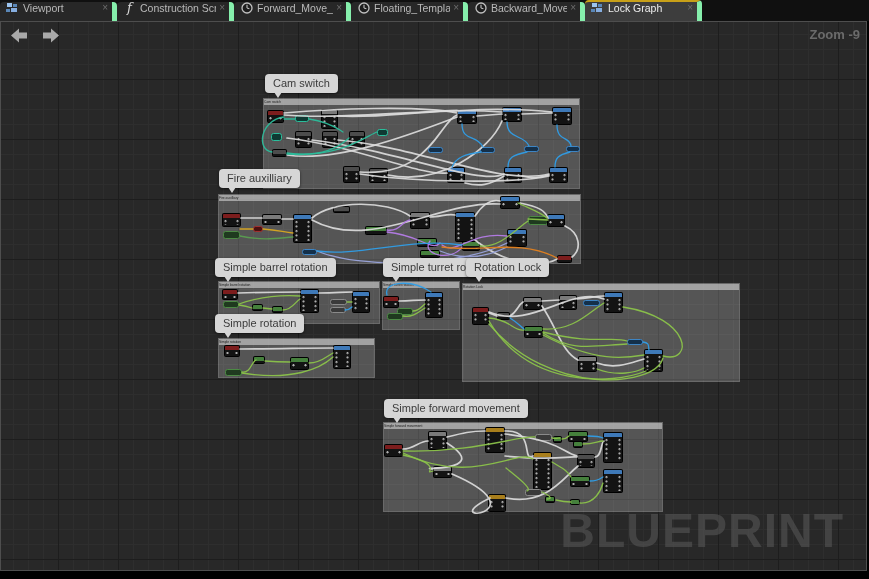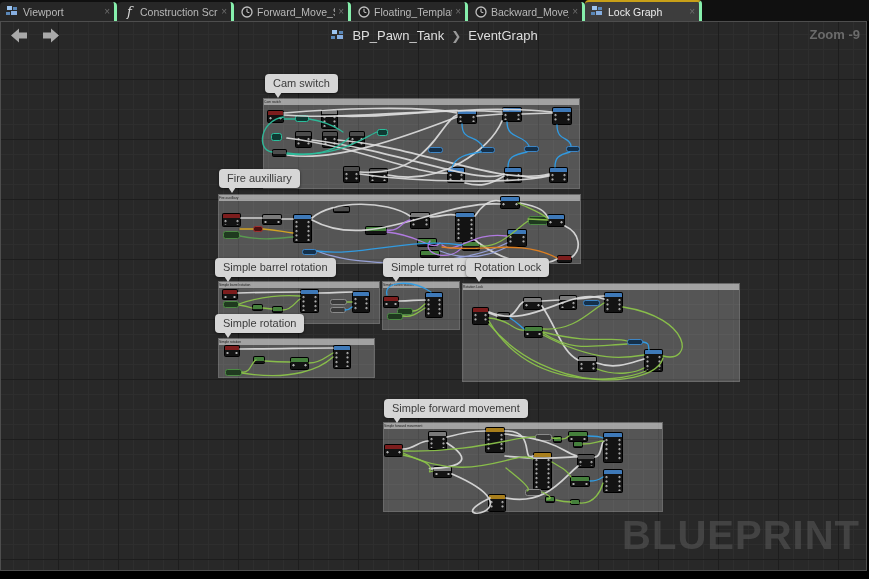--- a/index.html
+++ b/index.html
@@ -2,41 +2,41 @@
 <html><head>
 <meta charset="utf-8">
 <style>
   html,body{margin:0;padding:0;background:#000;}
   #page{position:relative;width:869px;height:579px;background:#000;overflow:hidden;
         font-family:"Liberation Sans", sans-serif; -webkit-font-smoothing:antialiased;}
 
   
   #tabbar{position:absolute;left:0;top:0;width:869px;height:21px;background:#101010;
           display:flex;align-items:flex-end;z-index:20;}
-  .tab{height:19px;width:117px;box-sizing:border-box;display:flex;align-items:center;
-       padding:0 4px 0 6px;background:#272727;border-right:3px solid #86efac;
+  .tab{height:19px;width:117px;box-sizing:border-box;display:flex;align-items:flex-start;
+       padding:0 4px 0 6px;background:#272727;border-right:5px solid #86efac;
        border-radius:4px 4px 0 0;color:#b9b9b9;font-size:10.5px;cursor:pointer;}
   .tab.active{background:#3d3d3d;border-top:2px solid #c8a018;height:21px;color:#ededed;}
   .tab .ticon{display:inline-flex;width:13px;height:12px;margin-right:4px;flex:0 0 auto;
               align-items:center;justify-content:center;}
   .tab .tlabel{white-space:nowrap;overflow:hidden;text-overflow:clip;flex:1 1 auto;}
   .tab .tclose{color:#6d6d6d;font-size:10px;margin-left:3px;flex:0 0 auto;}
   .ticon .fnglyph{font-family:"DejaVu Serif", serif;font-style:italic;font-size:13px;color:#d8d8d8;line-height:10px;}
 
   
   #canvas{position:absolute;left:0;top:21px;width:867px;height:550px;box-sizing:border-box;
           border:1px solid #4e4e4e;background-color:#282828;
           background-image:
             linear-gradient(#1d1d1d 1px, transparent 1px),
             linear-gradient(90deg,#1d1d1d 1px, transparent 1px),
             linear-gradient(#2e2e2e 1px, transparent 1px),
             linear-gradient(90deg,#2e2e2e 1px, transparent 1px);
           background-size:60px 60px,60px 60px,15px 15px,15px 15px;
           background-position:-3px -3px;}
-  #watermark{position:absolute;right:6px;bottom:12px;font-size:40px;font-weight:bold;
+  #watermark{position:absolute;right:22px;bottom:12px;font-size:48px;font-weight:bold;
              letter-spacing:1px;color:#5a5a5a;opacity:.55;z-index:1;}
 
   
   #graph-toolbar{position:absolute;left:0;top:21px;width:869px;height:30px;z-index:12;}
   .navbtn{position:absolute;top:6px;width:19px;height:17px;cursor:pointer;}
   #back-btn{left:10px;} #fwd-btn{left:41px;}
   #breadcrumb{position:absolute;left:0;right:0;top:7px;text-align:center;color:#dedede;
               font-size:13px;white-space:nowrap;}
   #breadcrumb .sep{color:#9a9a9a;margin:0 7px;font-size:12px;}
   #breadcrumb .bicon{display:inline-block;vertical-align:-1px;margin-right:7px;}
@@ -582,26 +582,16 @@
     <div class="navbtn" id="back-btn">
       <svg width="19" height="17" viewBox="0 0 19 17">
         <path d="M1,8.5 L9,1.5 L9,5.5 L17,5.5 L17,11.5 L9,11.5 L9,15.5 Z" fill="#a9a9a9"></path>
       </svg>
     </div>
     <div class="navbtn" id="fwd-btn">
       <svg width="19" height="17" viewBox="0 0 19 17">
         <path d="M18,8.5 L10,1.5 L10,5.5 L2,5.5 L2,11.5 L10,11.5 L10,15.5 Z" fill="#a9a9a9"></path>
       </svg>
     </div>
-    <div id="breadcrumb">
-      <span class="bicon">
-        <svg width="14" height="11" viewBox="0 0 14 11">
-          <rect x="1" y="0" width="5" height="4" fill="#9cc4ef"></rect>
-          <rect x="8" y="1" width="4" height="3" fill="#5a87b8"></rect>
-          <rect x="0" y="6" width="4" height="3" fill="#5a87b8"></rect>
-          <rect x="6" y="5" width="6" height="4" fill="#86aee0"></rect>
-        </svg>
-      </span><span>BP_Pawn_Tank</span><span class="sep">❯</span><span>EventGraph</span>
-    </div>
     <div id="zoomlabel">Zoom -9</div>
   </div>
 
 </div>
 
 </body></html>

